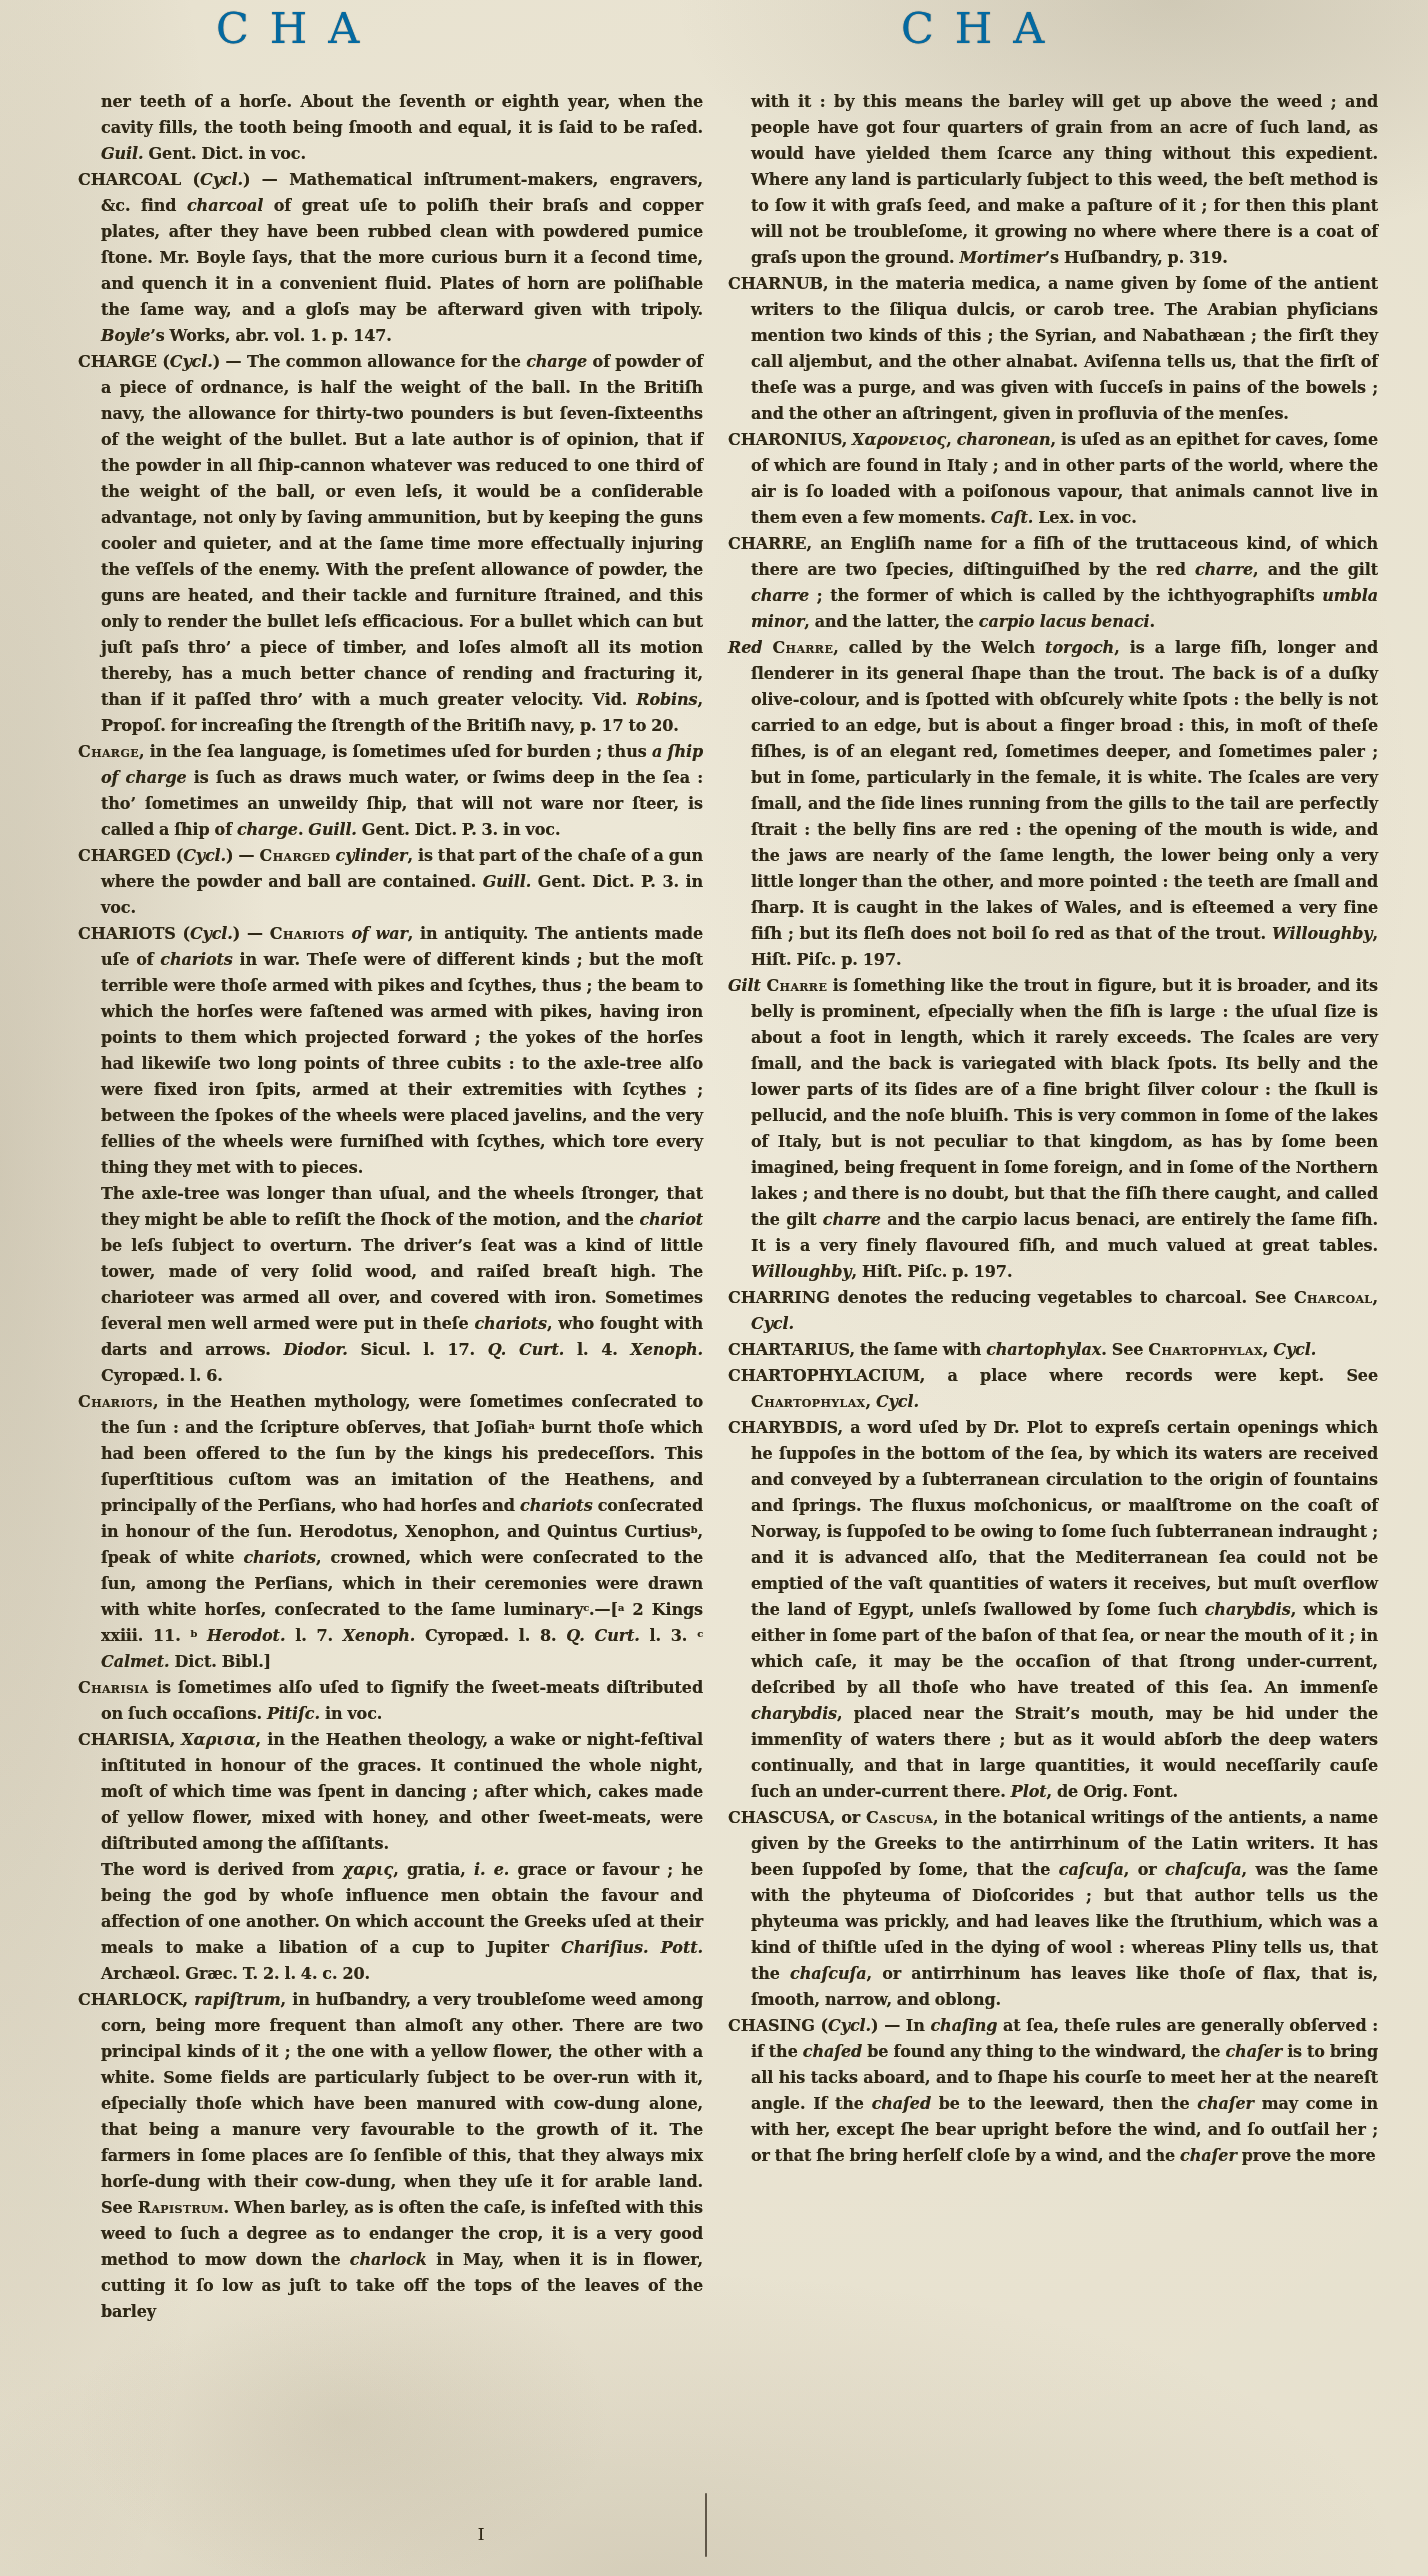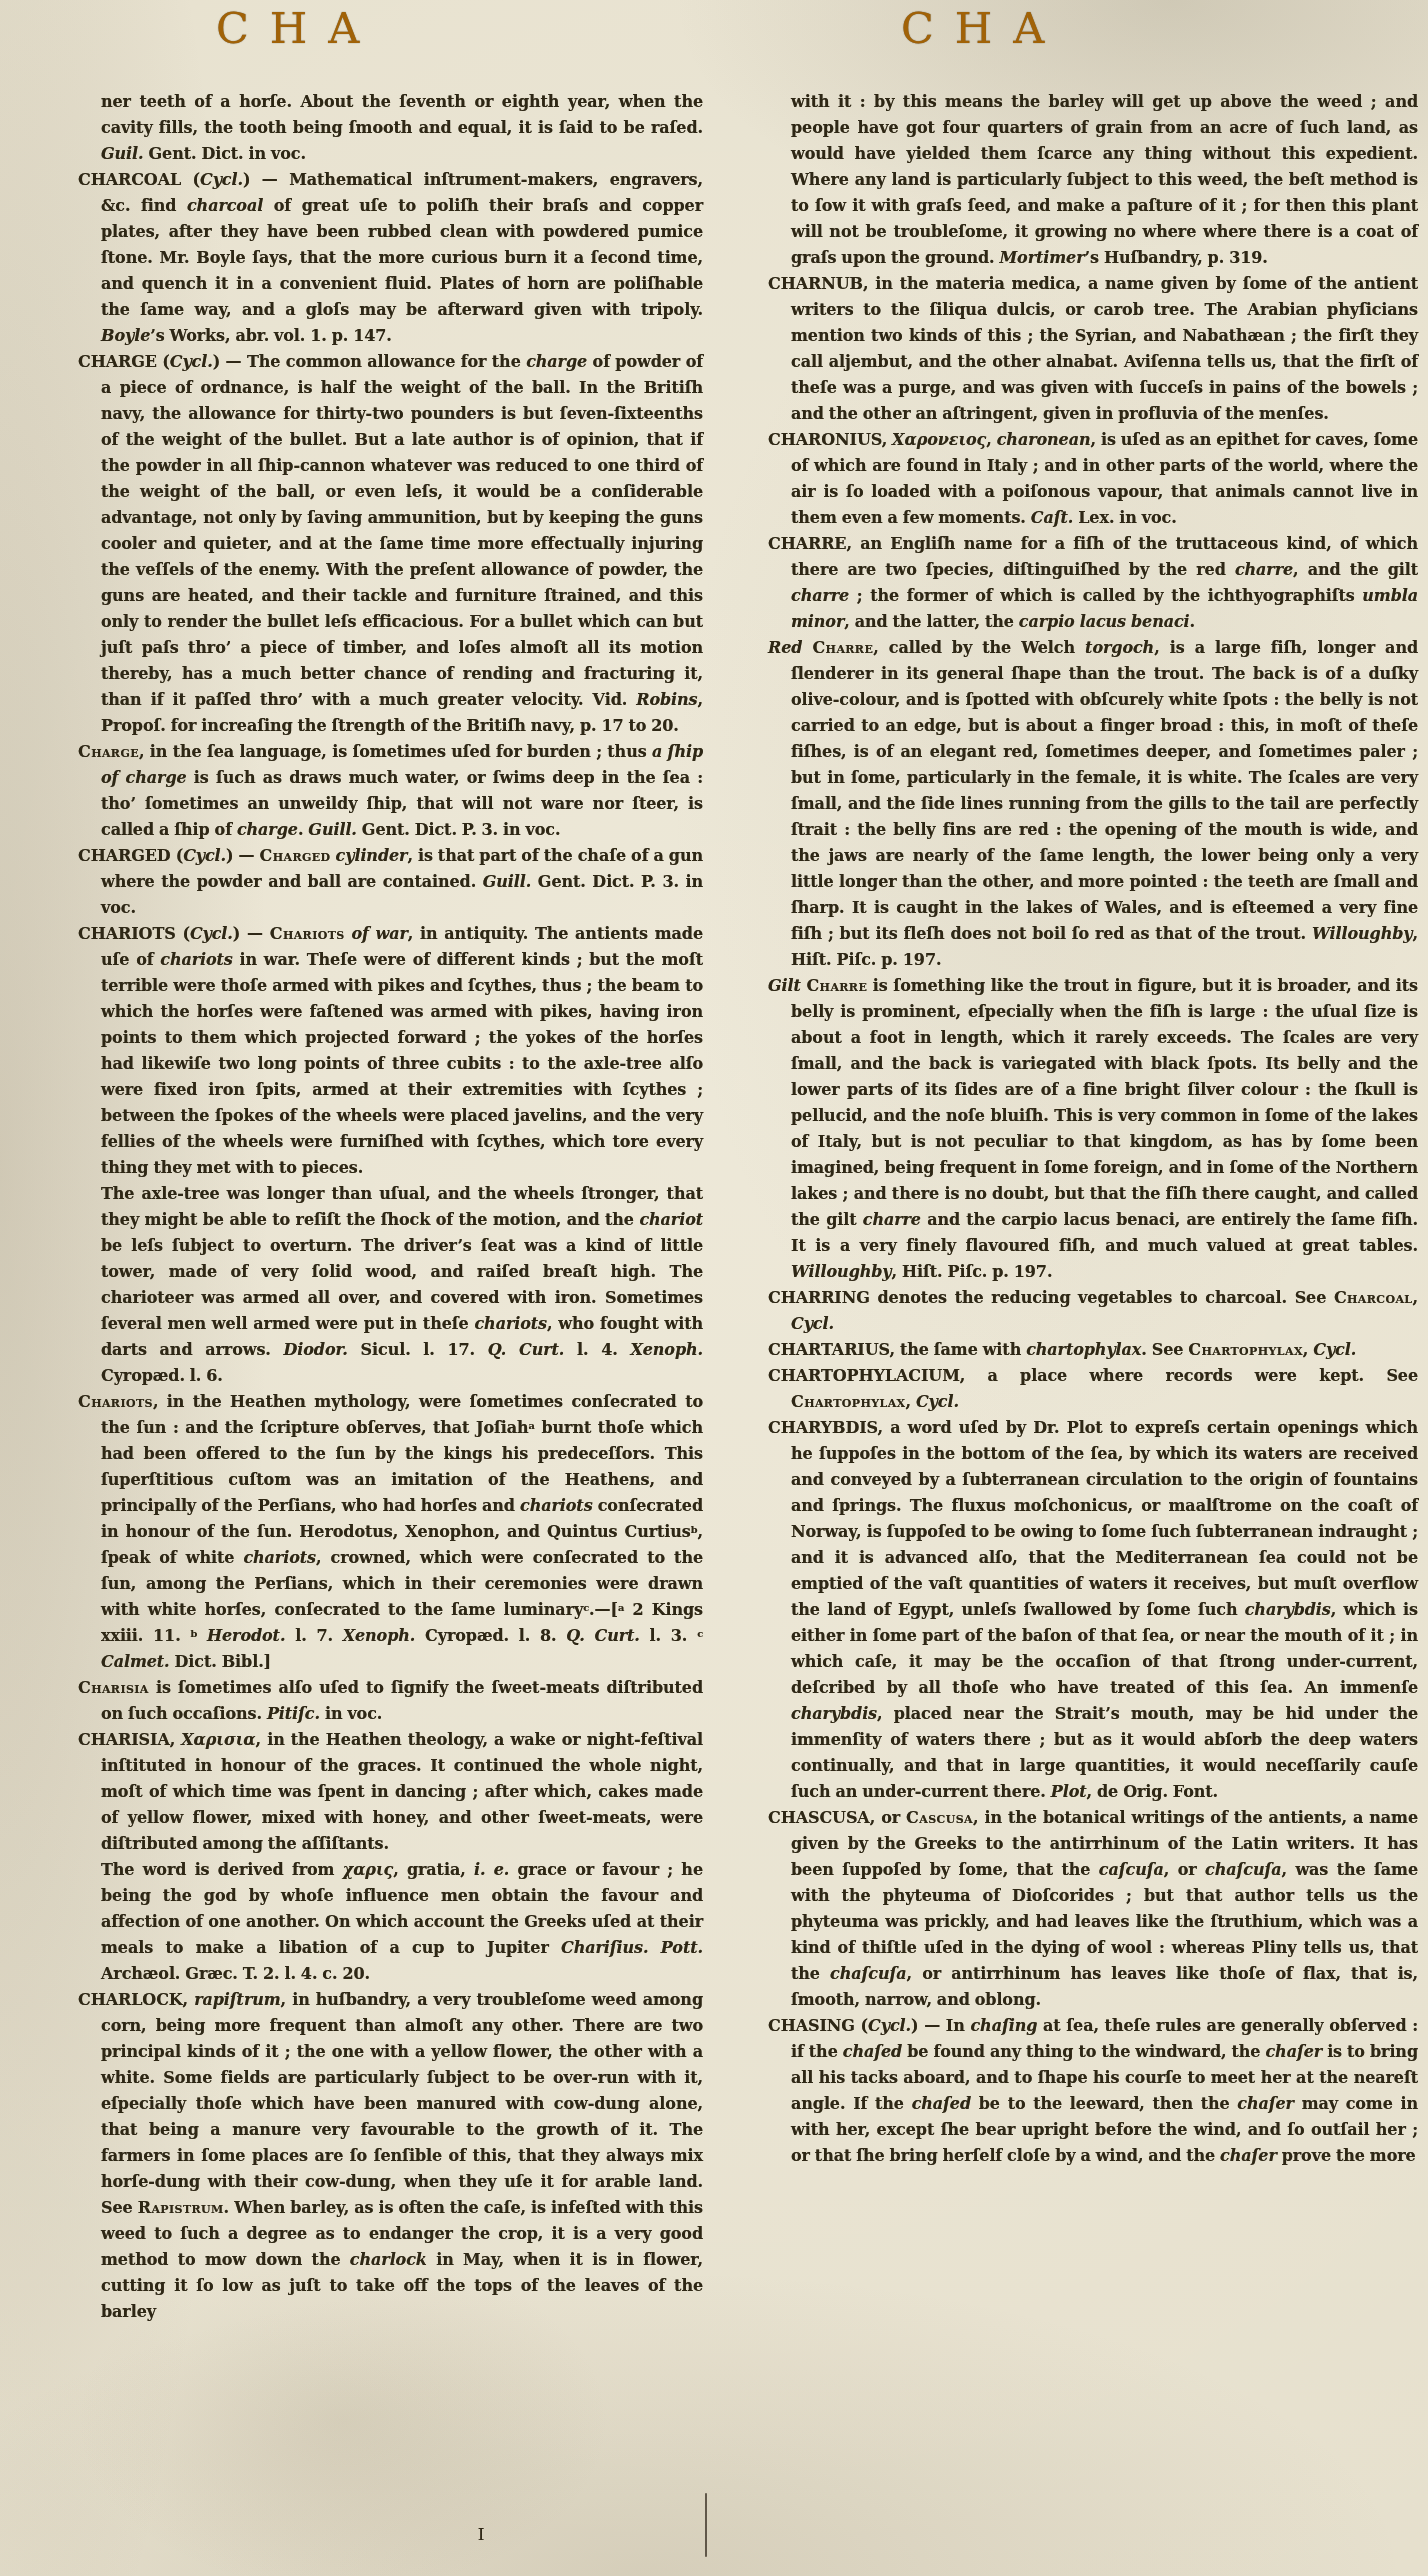--- a/index.html
+++ b/index.html
@@ -12,29 +12,29 @@
       radial-gradient(ellipse 801px 400px at 82% 0%, rgba(120,110,88,0.22), transparent 62%),
       radial-gradient(ellipse 374px 2314px at 0% 45%, rgba(105,90,64,0.20), transparent 72%),
       radial-gradient(ellipse 1157px 463px at 45% 100%, rgba(122,107,78,0.16), transparent 66%),
       radial-gradient(ellipse 445px 285px at 24% 94%, rgba(128,112,82,0.12), transparent 60%),
       radial-gradient(ellipse 534px 890px at 73% 32%, rgba(148,138,112,0.09), transparent 70%),
       radial-gradient(ellipse 1780px 2225px at 52% 42%, rgba(255,252,242,0.30), transparent 78%);
   }
   .page{position:absolute;inset:0;}
   .running-head{
     position:absolute;top:5.3px;font-size:43px;line-height:46px;
-    color:#a16207;letter-spacing:3.6px;
+    color:#0369a1;letter-spacing:3.6px;
     text-shadow:0 0 1.1px rgba(36,30,18,0.65);
     white-space:pre;
   }
   #head-left{left:216px;}
   #head-right{left:901px;}
   .col{position:absolute;top:89px;}
   #col-left{left:78px;width:625px;}
-  #col-right{left:768px;width:650px;}
+  #col-right{left:728px;width:650px;}
   .para{
     margin:0;text-align:justify;
     font-size:16px;line-height:26px;
     word-spacing:-0.5px;letter-spacing:-0.1px;
     text-shadow:0 0 0.6px rgba(46,38,22,0.55);
     font-weight:bold;
   }
   .hang{padding-left:23px;text-indent:-23px;}
   .flush{margin-left:23px;}
   .catchword{margin-left:0;text-align:right;padding-right:5.3px;}

